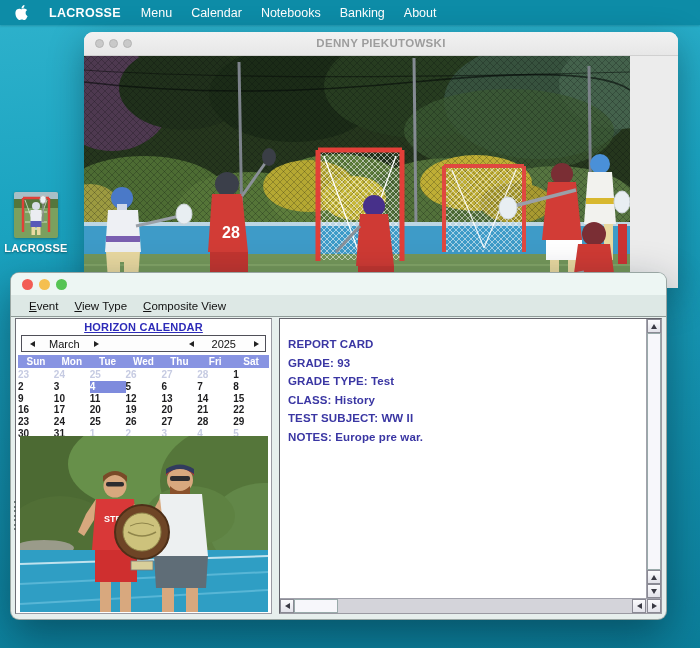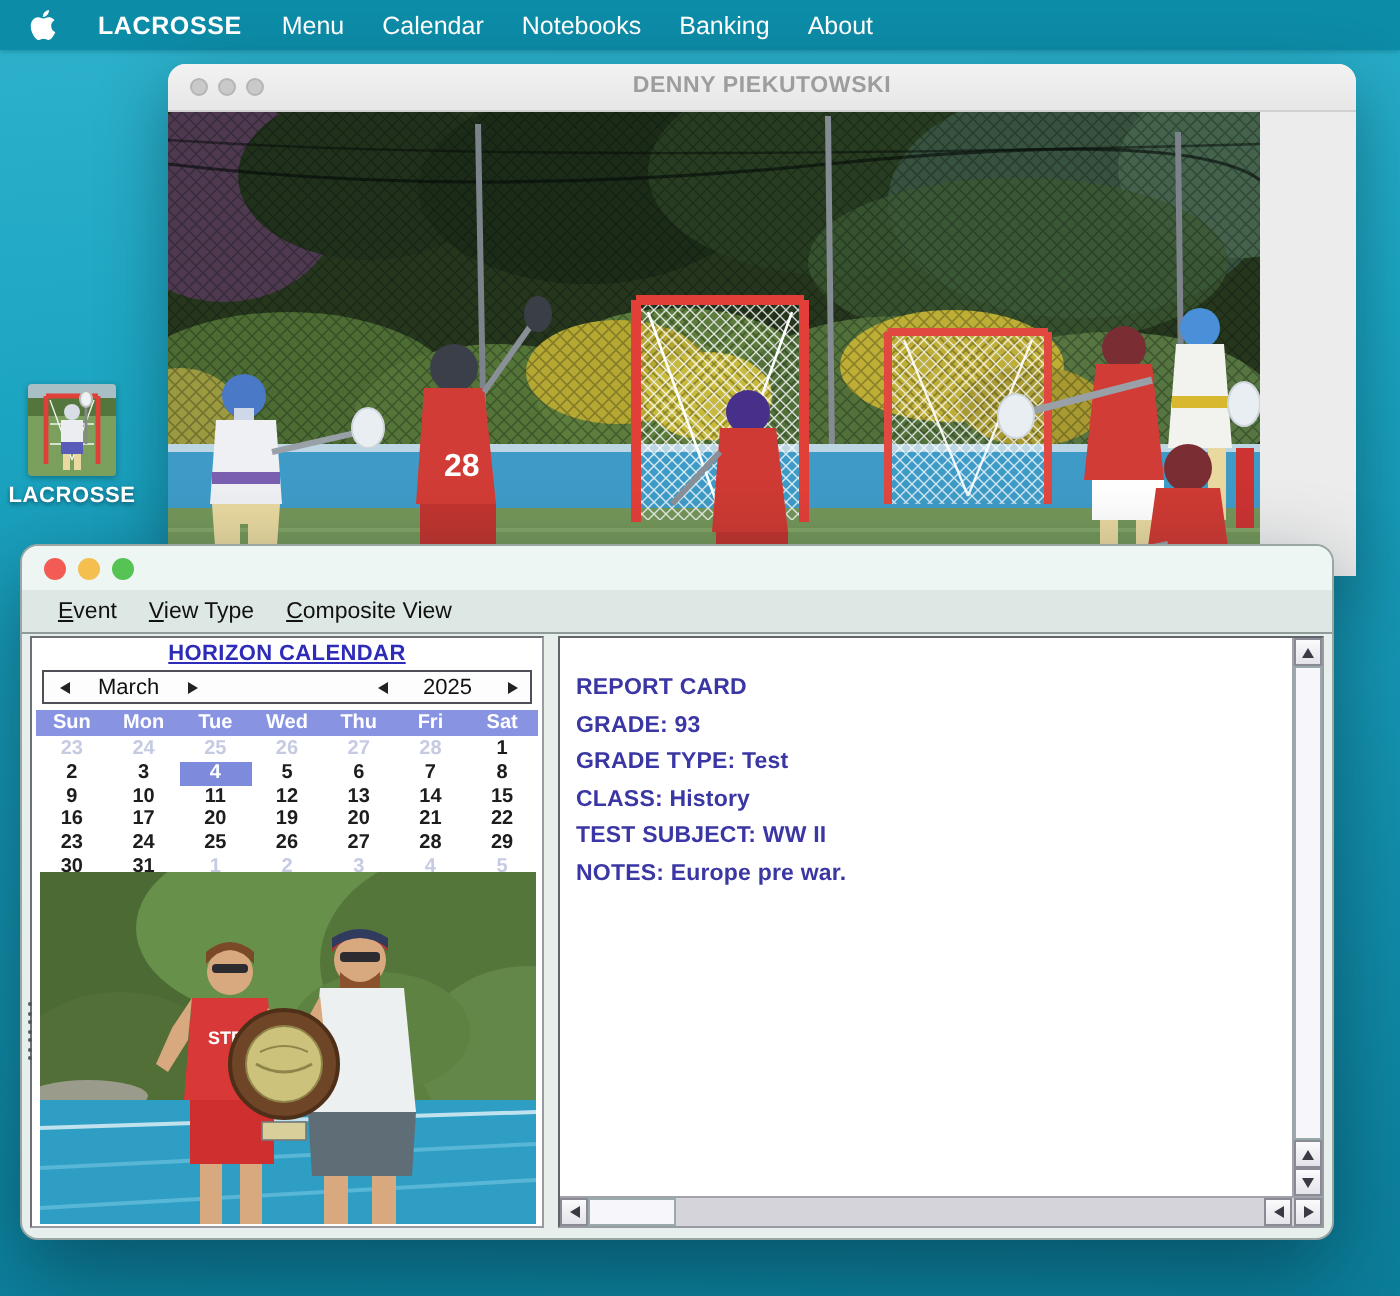--- a/index.html
+++ b/index.html
@@ -54,21 +54,21 @@
   .tri-left{border-top:3.5px solid transparent;border-bottom:3.5px solid transparent;border-right:5px solid #222;}
   .tri-right{border-top:3.5px solid transparent;border-bottom:3.5px solid transparent;border-left:5px solid #222;}
   .cal-nav .month-lbl{margin:0 14px;}
   .cal-nav .left-group{display:flex;align-items:center;margin-left:8px;}
   .cal-nav .spacer{flex:1;}
   .cal-nav .right-group{display:flex;align-items:center;margin-right:6px;gap:18px;}
   .cal-dayrow{margin:3px 2px 0 2px;height:13px;background:#8894e2;display:grid;
     grid-template-columns:repeat(7,1fr);align-items:center;text-align:center;
     color:#fff;font-size:10px;font-weight:bold;}
   .cal-grid{margin:1px 2px 0 2px;display:grid;grid-template-columns:repeat(7,1fr);
-    grid-auto-rows:11.8px;text-align:center;font-size:10px;font-weight:bold;color:#1d1d1f;}
+    grid-auto-rows:11.8px;font-size:10px;font-weight:bold;color:#1d1d1f;}
   .cal-grid .cell{line-height:11.8px;}
   .cal-grid .muted{color:#c6cbe2;}
   .cal-grid .sel{background:#7e8bdd;color:#fff;}
   .cal-photo{position:absolute;left:4px;top:117px;width:248px;height:176px;overflow:hidden;}
   .cal-photo svg{display:block;}
 
   
   .grip{position:absolute;width:3px;display:flex;flex-direction:column;gap:2.5px;align-items:center;}
   .grip i{width:2px;height:2px;background:#4e5a58;border-radius:50%;display:block;}
   .grip-left{left:2px;top:184px;}

